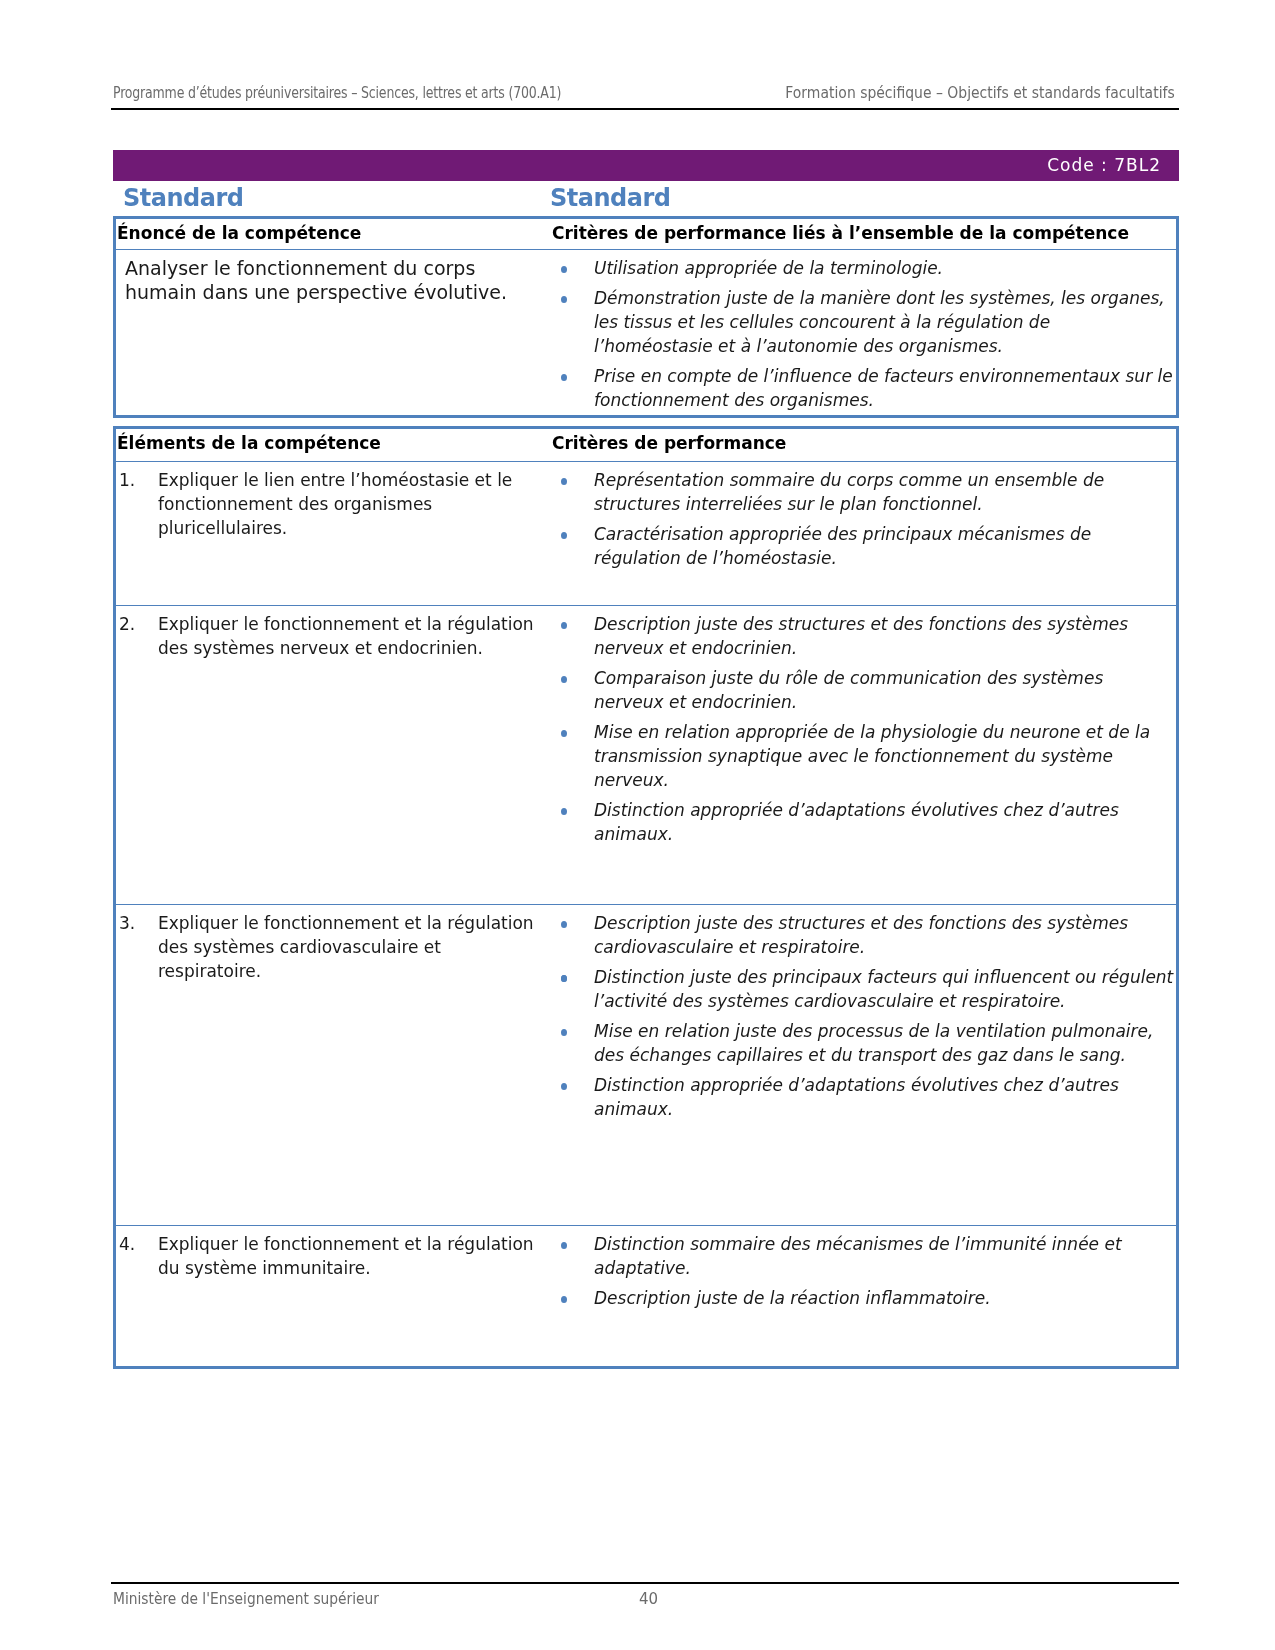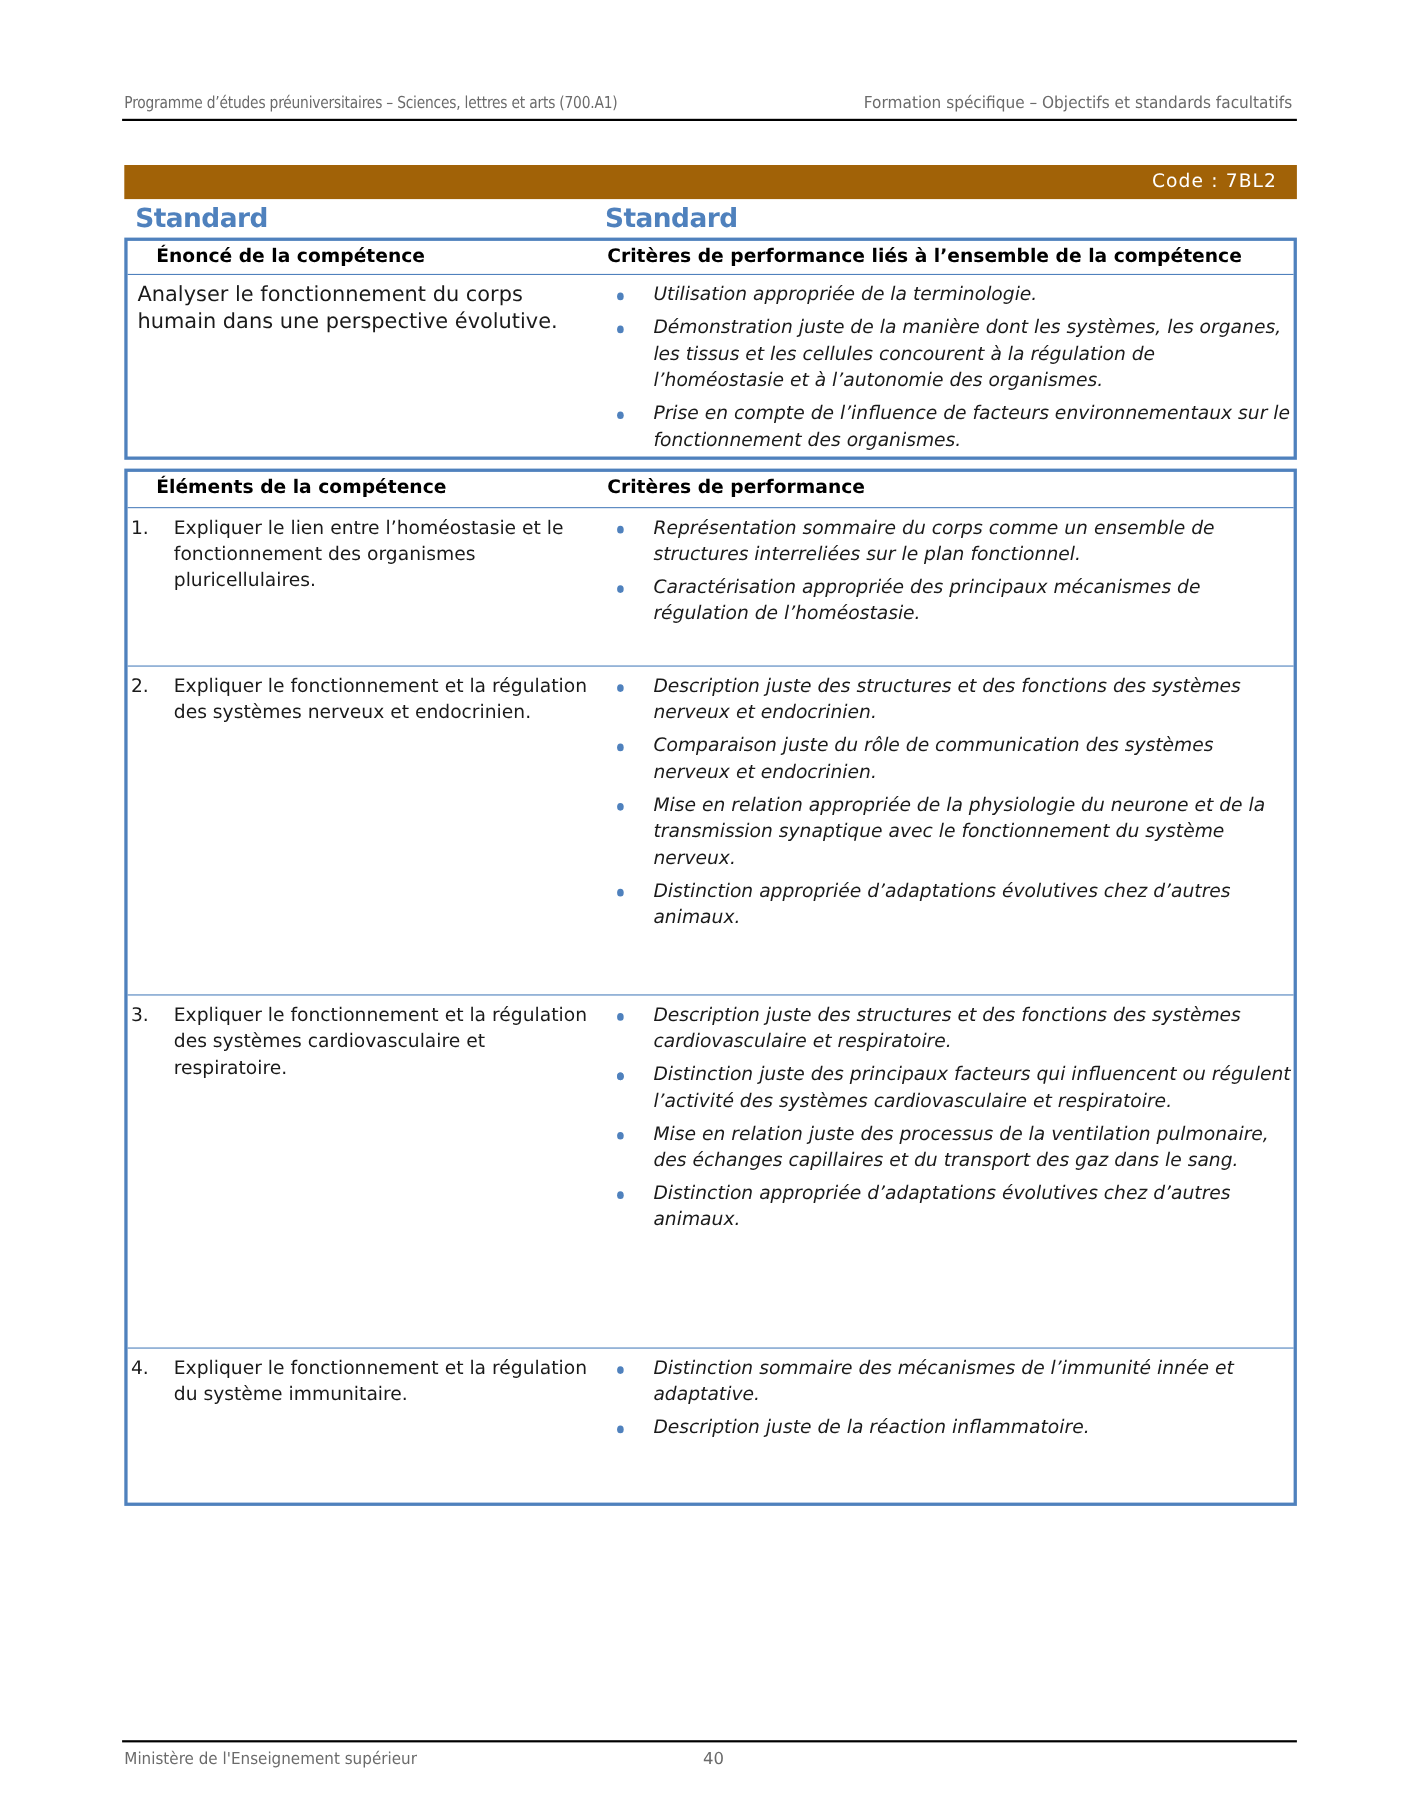--- a/index.html
+++ b/index.html
@@ -3,37 +3,37 @@
 <meta charset="utf-8">
 <style>
   * { box-sizing: border-box; margin: 0; padding: 0; }
   html, body { width: 1275px; height: 1650px; background: #ffffff; }
   body { position: relative; font-family: "DejaVu Sans", sans-serif; color: #111; overflow: hidden; }
 
   .page-header { position: absolute; left: 111px; top: 72px; width: 1068px; height: 26px; border-bottom: 2px solid #000; margin-top: 12px; }
   .page-header .left { position: absolute; left: 2px; top: 0; font-size: 15px; color: #6b6b6b; letter-spacing: -0.2px; font-family: "DejaVu Sans Condensed", "DejaVu Sans", sans-serif; transform: scaleX(0.93); transform-origin: left; white-space: nowrap; }
   .page-header .right { position: absolute; right: 4px; top: 0; font-size: 15px; color: #6b6b6b; white-space: nowrap; transform: scaleX(0.93); transform-origin: right; }
 
-  .code-bar { position: absolute; left: 113px; top: 150px; width: 1066px; height: 31px; background: #a16207; }
+  .code-bar { position: absolute; left: 113px; top: 150px; width: 1066px; height: 31px; background: #701a75; }
   .code-bar .code { position: absolute; right: 18px; top: 5px; color: #ffffff; font-size: 17px; letter-spacing: 1px; }
 
   .section-titles { position: absolute; left: 113px; top: 184px; width: 1066px; height: 32px; }
   .section-titles .t { position: absolute; top: 0; font-size: 24px; font-weight: bold; color: #4f81bd; letter-spacing: -0.5px; }
   .section-titles .t1 { left: 10px; }
   .section-titles .t2 { left: 437px; }
 
   .tbl { position: absolute; left: 113px; width: 1066px; border: 3px solid #4f81bd; border-top-width: 3px; }
   .tbl1 { top: 216px; height: 202px; }
   .tbl2 { top: 426px; height: 943px; }
 
   .row { position: absolute; left: 0; width: 100%; border-bottom: 1.5px solid #4f81bd; }
   .row.last { border-bottom: none; }
   .row.hdr { height: 31px; }
   .hdr .c1, .hdr .c2 { position: absolute; top: 4px; font-size: 17px; font-weight: bold; color: #000; white-space: nowrap; }
-  .hdr .c1 { left: 26px; }
+  .hdr .c1 { left: 1px; }
   .hdr .c2 { left: 436px; }
 
   .cell-left { position: absolute; left: 9px; top: 6px; width: 420px; font-size: 19px; line-height: 24px; color: #1a1a1a; }
   .num-item { position: absolute; left: 3px; top: 6px; width: 430px; font-size: 17px; line-height: 24px; color: #1a1a1a; }
   .num-item .n { position: absolute; left: 0; top: 0; }
   .num-item .txt { position: absolute; left: 39px; top: 0; width: 390px; }
 
   .bullets { position: absolute; left: 438px; top: 6px; width: 620px; list-style: none; }
   .bullets li { position: relative; padding-left: 40px; font-size: 17px; line-height: 24px; margin-bottom: 6px; color: #1a1a1a; font-style: italic; }
   .bullets li .dot { position: absolute; left: 7px; top: 10px; width: 6px; height: 7px; border-radius: 50%; background: #4f81bd; }

